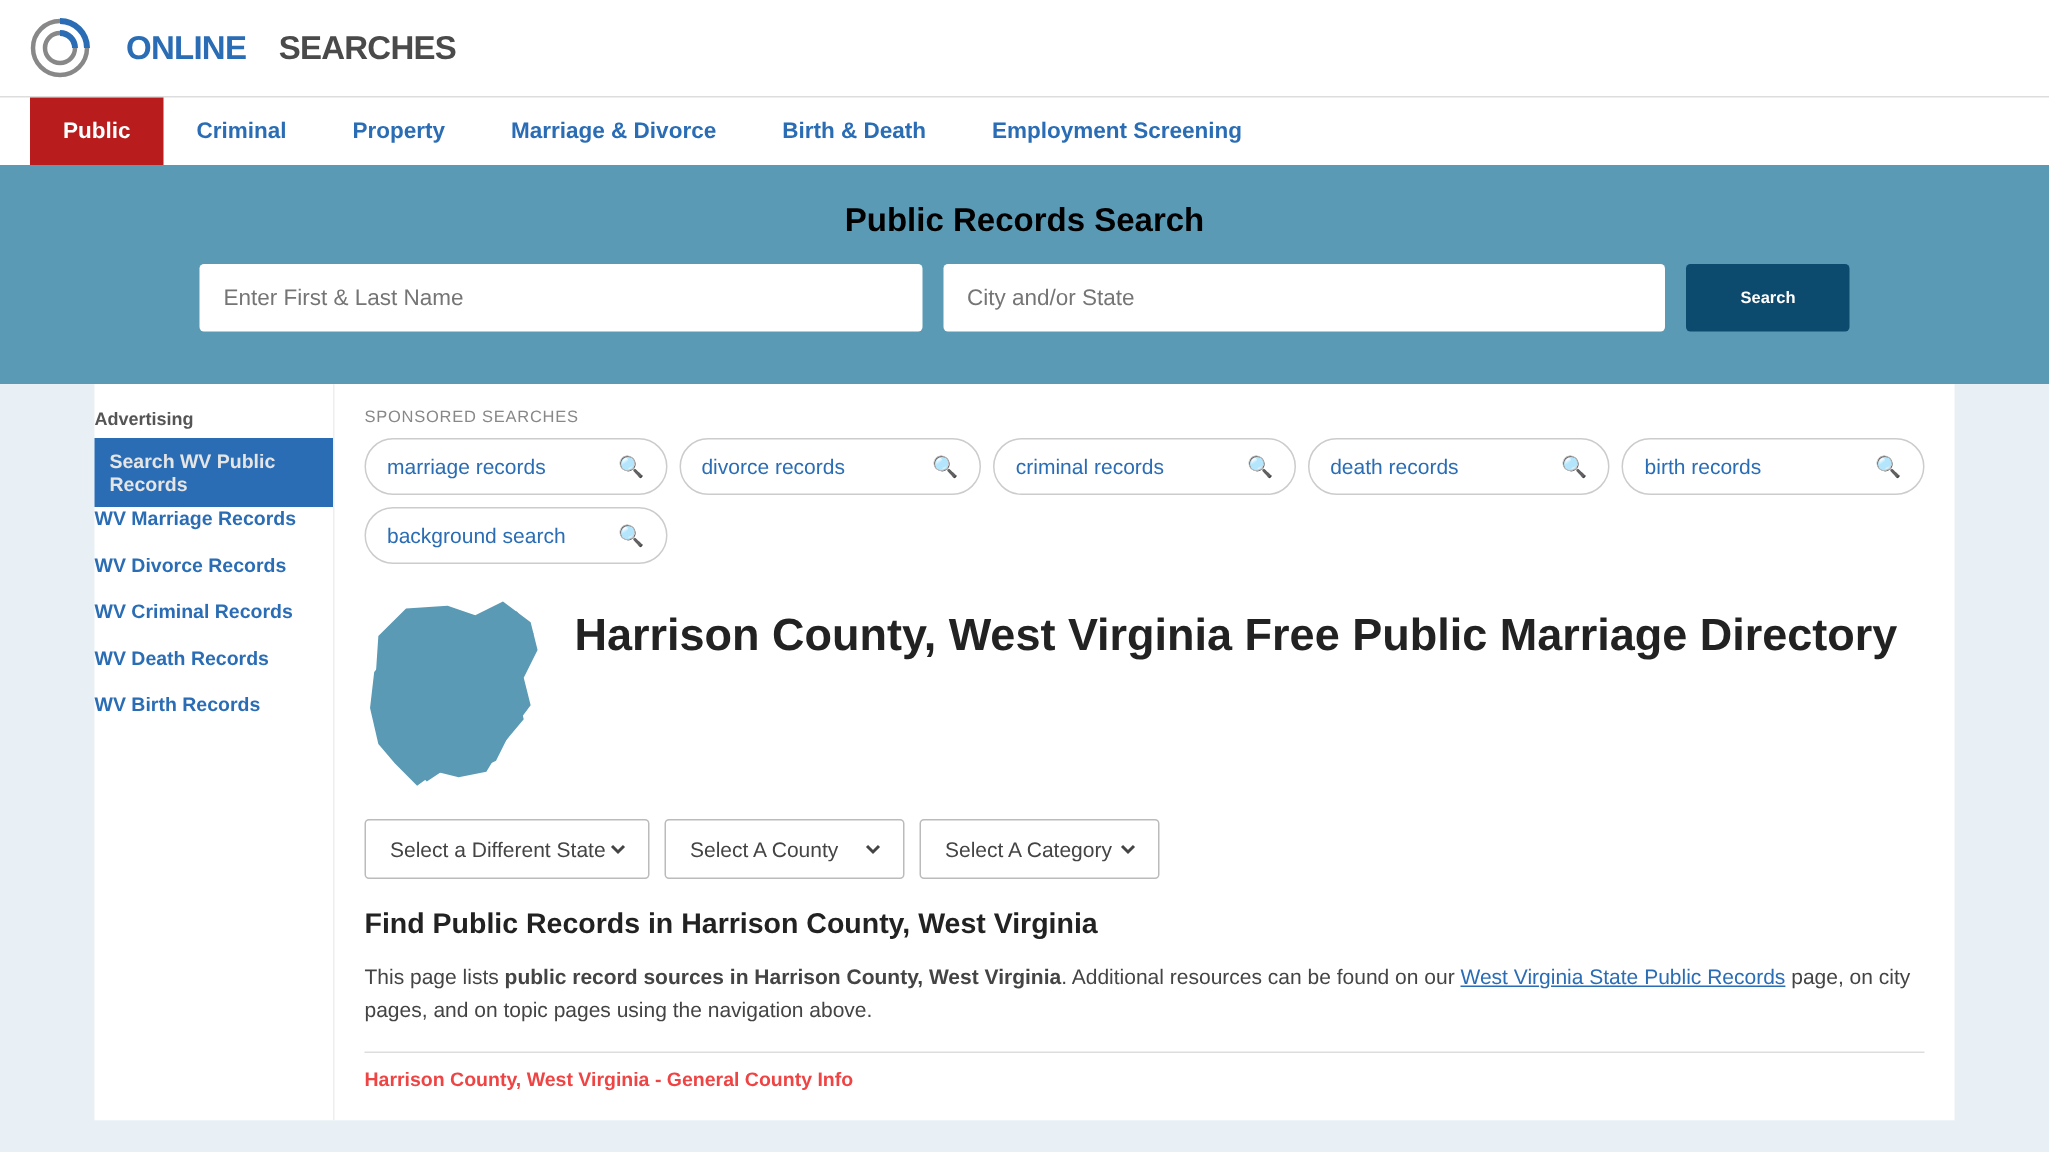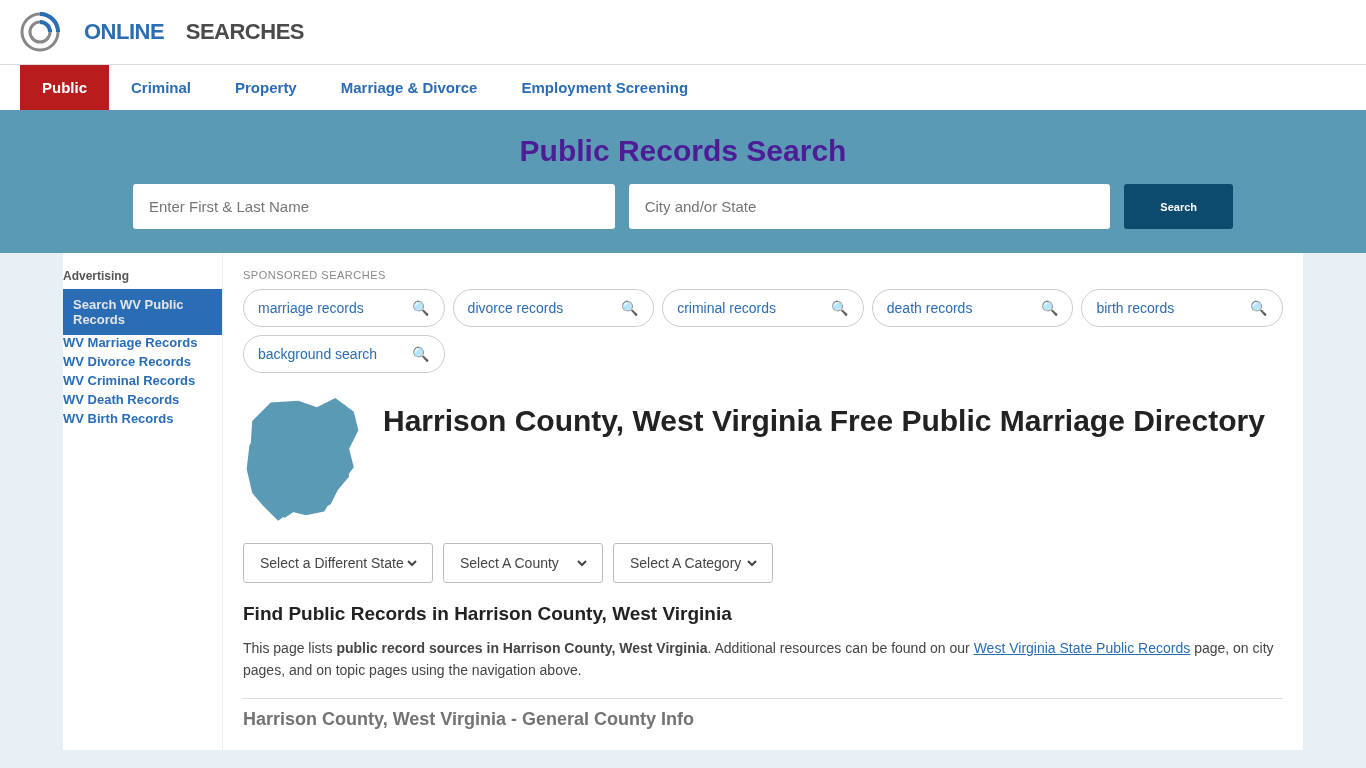--- a/index.html
+++ b/index.html
@@ -15,37 +15,37 @@
     
     nav { background: #fff; border-top: 1px solid #ddd; }
     nav ul { display: flex; list-style: none; padding: 0 20px; }
     nav ul li a {
       display: block; padding: 14px 22px; text-decoration: none; color: #2a6db5; font-weight: bold; font-size: 15px;
     }
     nav ul li.active a { background: #b91c1c; color: #fff; }
 
     
     .search-banner { background: #5b9ab5; padding: 24px 20px; }
-    .search-banner h2 { text-align: center; color: #4c1d95; font-size: 30px; font-weight: bold; margin-bottom: 16px; }
-    .search-fields { display: flex; gap: 14px; max-width: 1100px; margin: 0 auto; }
+    .search-banner h2 { text-align: center; color: #000000; font-size: 22px; font-weight: bold; margin-bottom: 16px; }
+    .search-fields { display: flex; gap: 14px; max-width: 1100px; margin: 11px auto; }
     .search-fields input {
       flex: 1; padding: 14px 16px; font-size: 15px; border: none; border-radius: 3px; color: #aaa;
     }
     .search-btn {
       background: #0c4a6e; color: #fff; border: none; padding: 14px 36px; font-size: 11px; font-weight: bold; cursor: pointer; border-radius: 3px;
     }
 
     
     .main-wrapper { background: #fff; max-width: 1240px; margin: 0 auto; display: flex; }
 
     
     .sidebar { width: 160px; min-width: 160px; padding: 16px 0; border-right: 1px solid #eee; }
     .sidebar .ad-label { font-size: 12px; font-weight: bold; color: #555; margin-bottom: 6px; }
     .sidebar .ad-box { background: #2a6db5; color: #e5e5e5; padding: 8px 10px; font-weight: bold; font-size: 13px; cursor: pointer; }
-    .sidebar .sidebar-links { display: flex; flex-direction: column; gap: 4px; }
+    .sidebar .sidebar-links { display: flex; flex-direction: column; gap: 16px; }
     .sidebar .sidebar-links a { color: #2a6db5; text-decoration: none; font-size: 13px; font-weight: bold; }
 
     
     .content { flex: 1; padding: 10px 20px 20px 20px; }
 
     
     .sponsored-label { font-size: 11px; color: #888; text-transform: uppercase; letter-spacing: 0.5px; margin-bottom: 8px; padding-top: 6px; }
     .search-pills { display: grid; grid-template-columns: 1fr 1fr 1fr 1fr 1fr; gap: 8px; margin-bottom: 20px; }
     .pill {
       border: 1px solid #ccc; border-radius: 20px; display: flex; align-items: center; justify-content: space-between;
@@ -66,21 +66,21 @@
     }
     .dropdown-select select { border: none; background: transparent; font-size: 14px; color: #444; cursor: pointer; flex: 1; outline: none; }
 
     
     .section-title { font-size: 19px; font-weight: bold; color: #222; margin-bottom: 12px; }
     .section-desc { font-size: 14px; color: #444; line-height: 1.6; margin-bottom: 16px; }
     .section-desc a { color: #2a6db5; }
     .section-desc strong { font-weight: bold; }
 
     .divider { border: none; border-top: 1px solid #ddd; margin-bottom: 10px; }
-    .general-info-title { font-size: 18px; font-weight: bold; color: #737373; margin-top: 4px; }
+    .general-info-title { font-size: 13px; font-weight: bold; color: #ef4444; margin-top: 4px; }
 
     
     .wv-shape { fill: #5b9ab5; }
   </style>
 </head>
 <body>
 
 <div class="header">
   <div class="logo">
 
@@ -105,20 +105,23 @@
       <li>
         <a href="#">Criminal</a>
       </li>
       <li>
         <a href="#">Property</a>
       </li>
       <li>
         <a href="#">Marriage &amp; Divorce</a>
       </li>
       <li>
+        <a href="#">Birth &amp; Death</a>
+      </li>
+      <li>
         <a href="#">Employment Screening</a>
       </li>
     </ul>
 </nav>
 
 <div class="search-banner">
   <h2>Public Records Search</h2>
   <div class="search-fields">
     <input type="text" placeholder="Enter First &amp; Last Name" style="">
     <input type="text" placeholder="City and/or State" style="">

